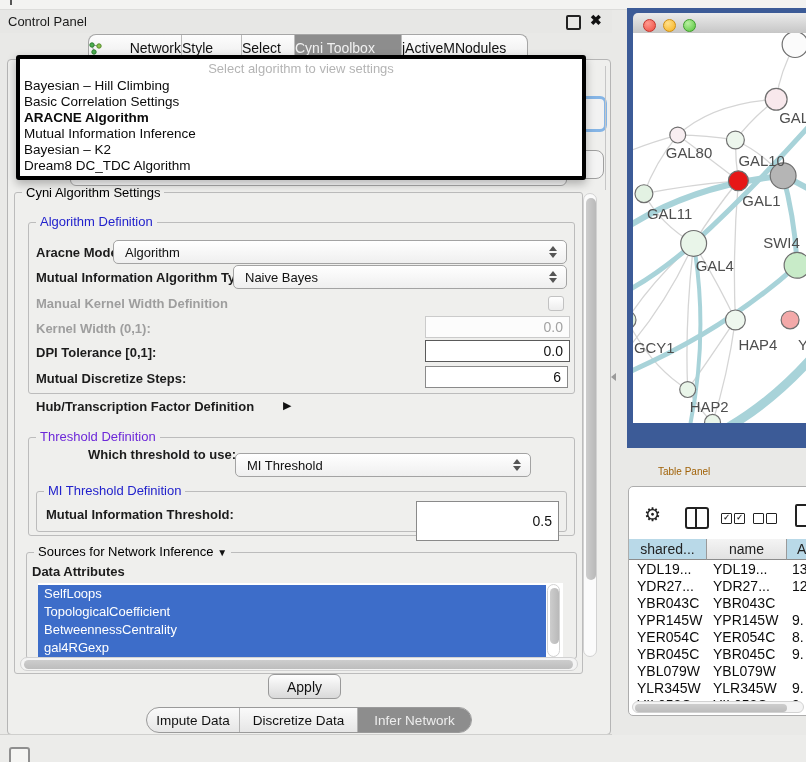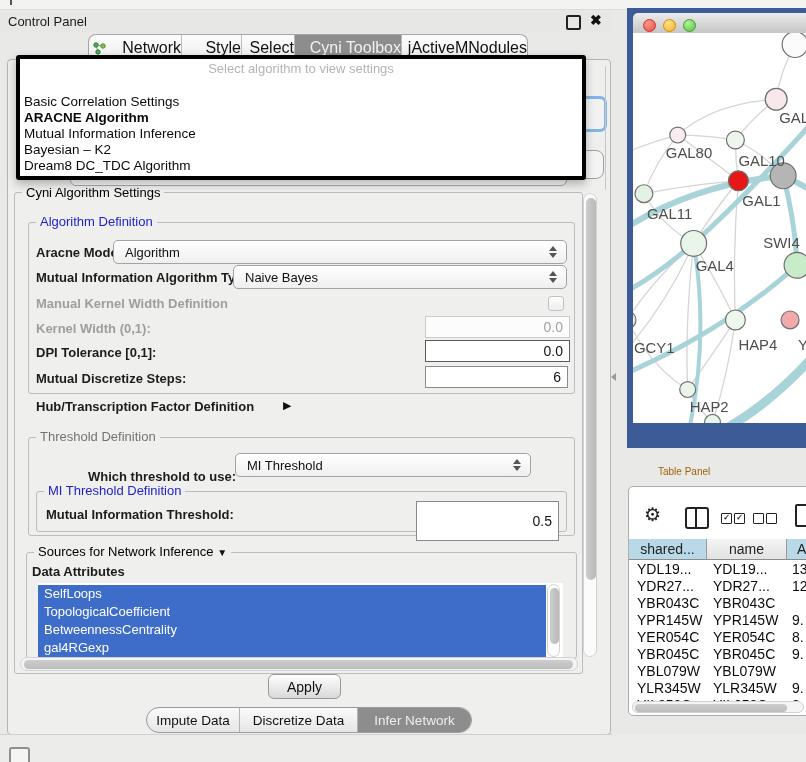--- a/index.html
+++ b/index.html
@@ -8,21 +8,21 @@
   .abs{position:absolute}
   
   .topstrip{left:0;top:0;width:806px;height:9px;background:#f3f3f1;border-bottom:1px solid #dcdcda}
   .cp-header{left:0;top:10px;width:612px;height:23px;background:#e7e7e5;font-size:13px;color:#1a1a1a}
   .cp-title{left:8px;top:14px;font-size:13px;color:#1a1a1a}
   .float-icon{left:566px;top:15px;width:11px;height:11px;border:2px solid #222;border-radius:2px;background:transparent}
   .close-icon{left:590px;top:12px;font-size:14px;font-weight:bold;color:#111}
   
   .tabbar{left:88px;top:34px;height:26px;display:flex;border:1px solid #a6a6a6;border-bottom:none;
           border-radius:8px 8px 0 0;overflow:hidden;background:linear-gradient(#fdfdfd,#ececec)}
-  .tab{display:flex;align-items:center;justify-content:flex-end;font-size:16px;color:#111;
+  .tab{display:flex;align-items:center;justify-content:space-between;font-size:14px;color:#111;
        border-left:1px solid #bdbdbd;height:100%;gap:16px}
   .tab:first-child{border-left:none}
   .tab.sel{background:#8d8d8d;color:#f1f1f1}
   
   .panel{left:7px;top:59px;width:602px;height:674px;background:#efefed;border:1px solid #b5b5b5;border-radius:4px}
   .panel-bottom-line{left:0;top:734px;width:612px;height:1px;background:#cfcfcd}
   .page-bottom{left:0;top:735px;width:806px;height:27px;background:#ececea}
   .mini-icon{left:9px;top:747px;width:17px;height:16px;border:2px solid #8f8f8f;border-radius:3px;background:#f5f5f3}
   
   .popup{left:16px;top:55px;width:562px;height:117px;background:#fff;border:4px solid #000000;border-radius:3px;
@@ -33,21 +33,21 @@
   
   .frag{z-index:4}
   .frag-combo{left:70px;top:158px;width:495px;height:26px;border:1px solid #a9a9a9;border-radius:6px;background:#fbfbfb}
   .frag-combo-text{left:14px;top:4px;font-size:13px;color:#9c9c9c}
   .frag-blue{left:574px;top:96px;width:27px;height:30px;border:3px solid #85b5e6;border-radius:7px;background:#f2f2f2}
   .frag-round{left:548px;top:150px;width:54px;height:27px;border:1px solid #a0a0a0;border-radius:8px;background:#f4f4f4}
   .frag-line{left:605px;top:66px;width:1px;height:124px;background:#c6c6c6}
   
   .group{position:absolute;border:1px solid #bcbcbc;border-radius:3px}
   .gtitle{position:absolute;background:#efefed;padding:0 4px;font-size:13px;line-height:13px;white-space:nowrap;z-index:2}
-  .blue{color:#2222cc}.green{color:#737373}
+  .blue{color:#2222cc}.green{color:#6d28d9}
   .lbl{position:absolute;font-size:13px;font-weight:bold;color:#1c1c1c;white-space:nowrap}
   .lbl.dis{color:#9e9e9e}
   .combo{position:absolute;border:1px solid #a3a3a3;border-radius:5px;background:linear-gradient(#ffffff,#efefef);
          font-size:13px;color:#111;display:flex;align-items:center;padding-left:11px;box-sizing:border-box}
   .stepper{position:absolute;right:9px;top:50%;margin-top:-6px;width:9px;height:12px}
   .stepper:before{content:"";position:absolute;left:1px;top:0;border-left:4px solid transparent;
     border-right:4px solid transparent;border-bottom:5px solid #555}
   .stepper:after{content:"";position:absolute;left:1px;bottom:0;border-left:4px solid transparent;
     border-right:4px solid transparent;border-top:5px solid #555}
   .field{position:absolute;border:1px solid #5a5a5a;background:#fff;font-size:14px;color:#111;
@@ -140,20 +140,21 @@
 
 <div class="abs frag frag-combo">
   <div class="abs frag-combo-text">gal4RGexp default node</div>
 </div>
 <div class="abs frag frag-blue"></div>
 <div class="abs frag frag-round"></div>
 <div class="abs frag frag-line"></div>
 
 <div class="abs popup">
   <div class="abs popup-ph">Select algorithm to view settings</div>
+  <div class="abs dd-item" style="top:19px">Bayesian – Hill Climbing</div>
   <div class="abs dd-item" style="top:35px">Basic Correlation Settings</div>
   <div class="abs dd-item b" style="top:51px">ARACNE Algorithm</div>
   <div class="abs dd-item" style="top:67px">Mutual Information Inference</div>
   <div class="abs dd-item" style="top:83px">Bayesian – K2</div>
   <div class="abs dd-item" style="top:99px">Dream8 DC_TDC Algorithm</div>
 </div>
 
 <div class="group" style="left:14px;top:192px;width:567px;height:480px"></div>
 <div class="gtitle" style="left:22px;top:186px">Cyni Algorithm Settings</div>
 
@@ -183,21 +184,21 @@
 
 <div class="lbl" style="left:36px;top:371px">Mutual Discretize Steps:</div>
 <div class="field" style="left:425px;top:366px;width:143px;height:22px;border-color:#8a8a8a">6</div>
 
 <div class="lbl" style="left:36px;top:399px">Hub/Transcription Factor Definition</div>
 <div class="tri-right" style="left:283px;top:399px">▶</div>
 
 <div class="group" style="left:28px;top:437px;width:545px;height:97px"></div>
 <div class="gtitle green" style="left:36px;top:430px">Threshold Definition</div>
 
-<div class="lbl" style="left:88px;top:469px">Which threshold to use:</div>
+<div class="lbl" style="left:88px;top:447px">Which threshold to use:</div>
 <div class="combo" style="left:235px;top:453px;width:296px;height:24px">
   <span>MI Threshold</span>
   <span class="stepper"></span>
 </div>
 
 <div class="group" style="left:36px;top:491px;width:529px;height:39px"></div>
 <div class="gtitle blue" style="left:44px;top:484px">MI Threshold Definition</div>
 <div class="lbl" style="left:46px;top:507px">Mutual Information Threshold:</div>
 <div class="field" style="left:416px;top:501px;width:143px;height:40px;border-color:#8a8a8a">0.5</div>
 

